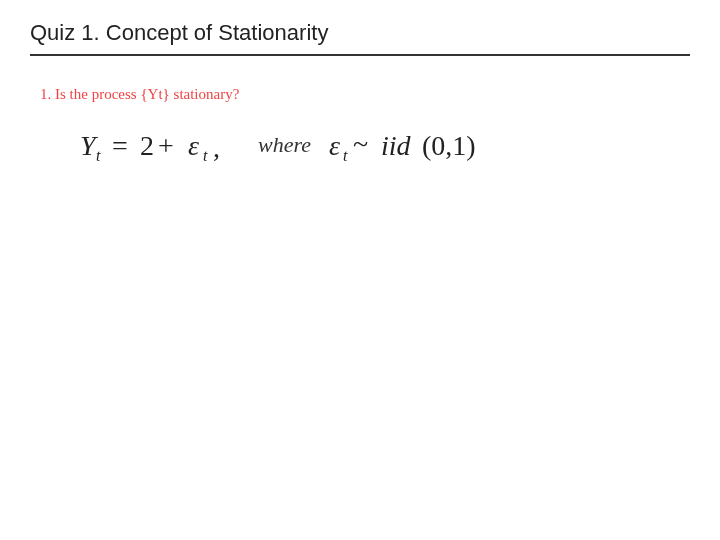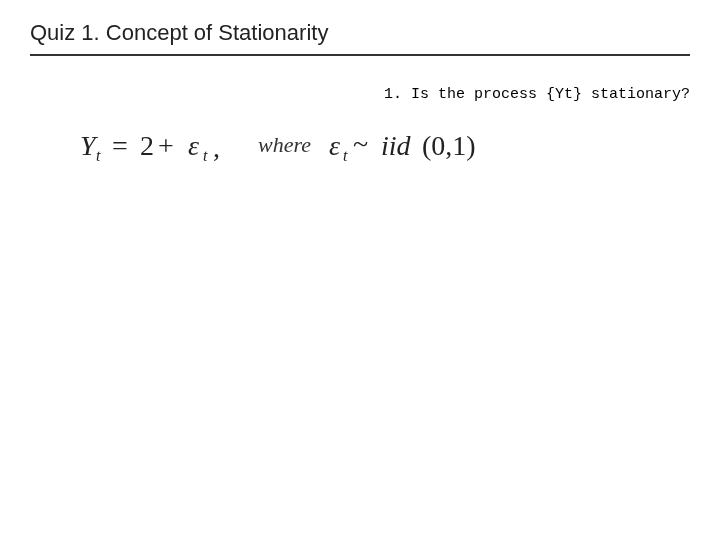--- a/index.html
+++ b/index.html
@@ -34,25 +34,24 @@
       font-weight: normal;
       color: #222;
     }
 
     .question-block {
       margin-bottom: 30px;
       padding-left: 10px;
     }
 
     .question-text {
-      font-family: Liberation Mono, monospace;
+      font-family: Liberation Serif, serif;
       font-size: 15px;
-      color: #000000;
+      color: #ef4444;
       margin-bottom: 18px;
-      text-align: right;
     }
 
     .formula-line {
       display: flex;
       align-items: center;
       gap: 18px;
       margin-left: 40px;
       margin-bottom: 30px;
     }
 

